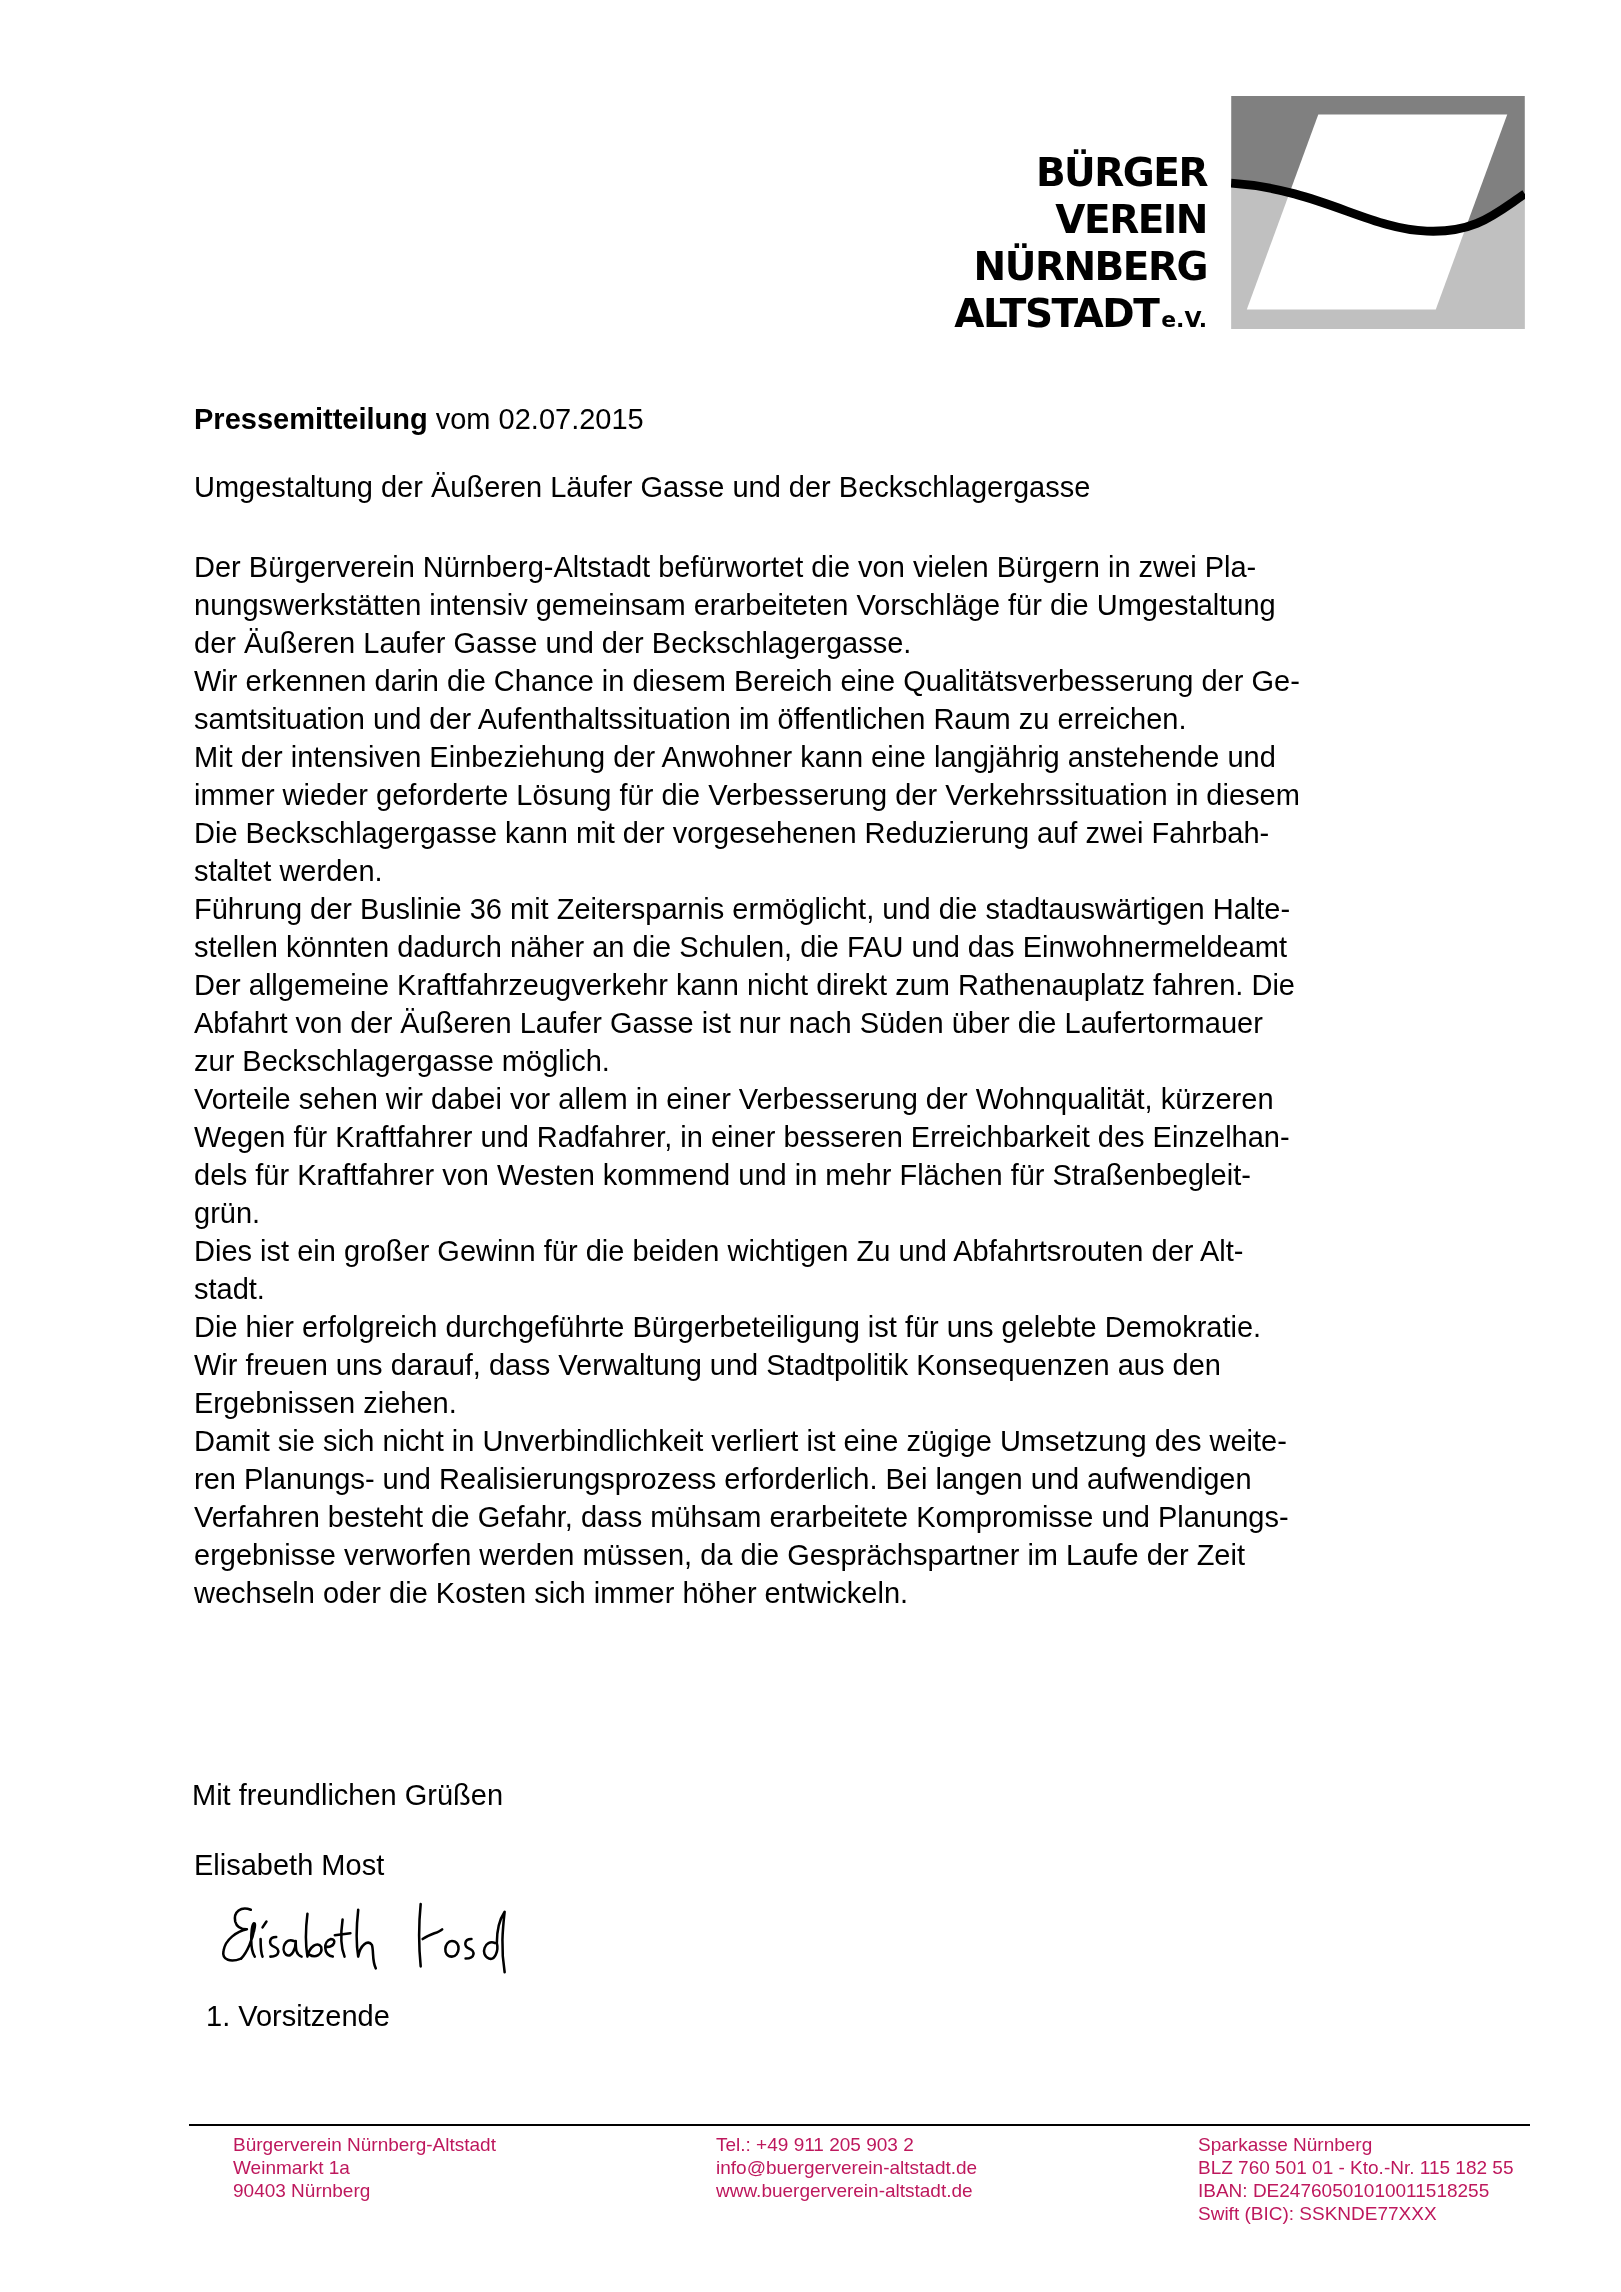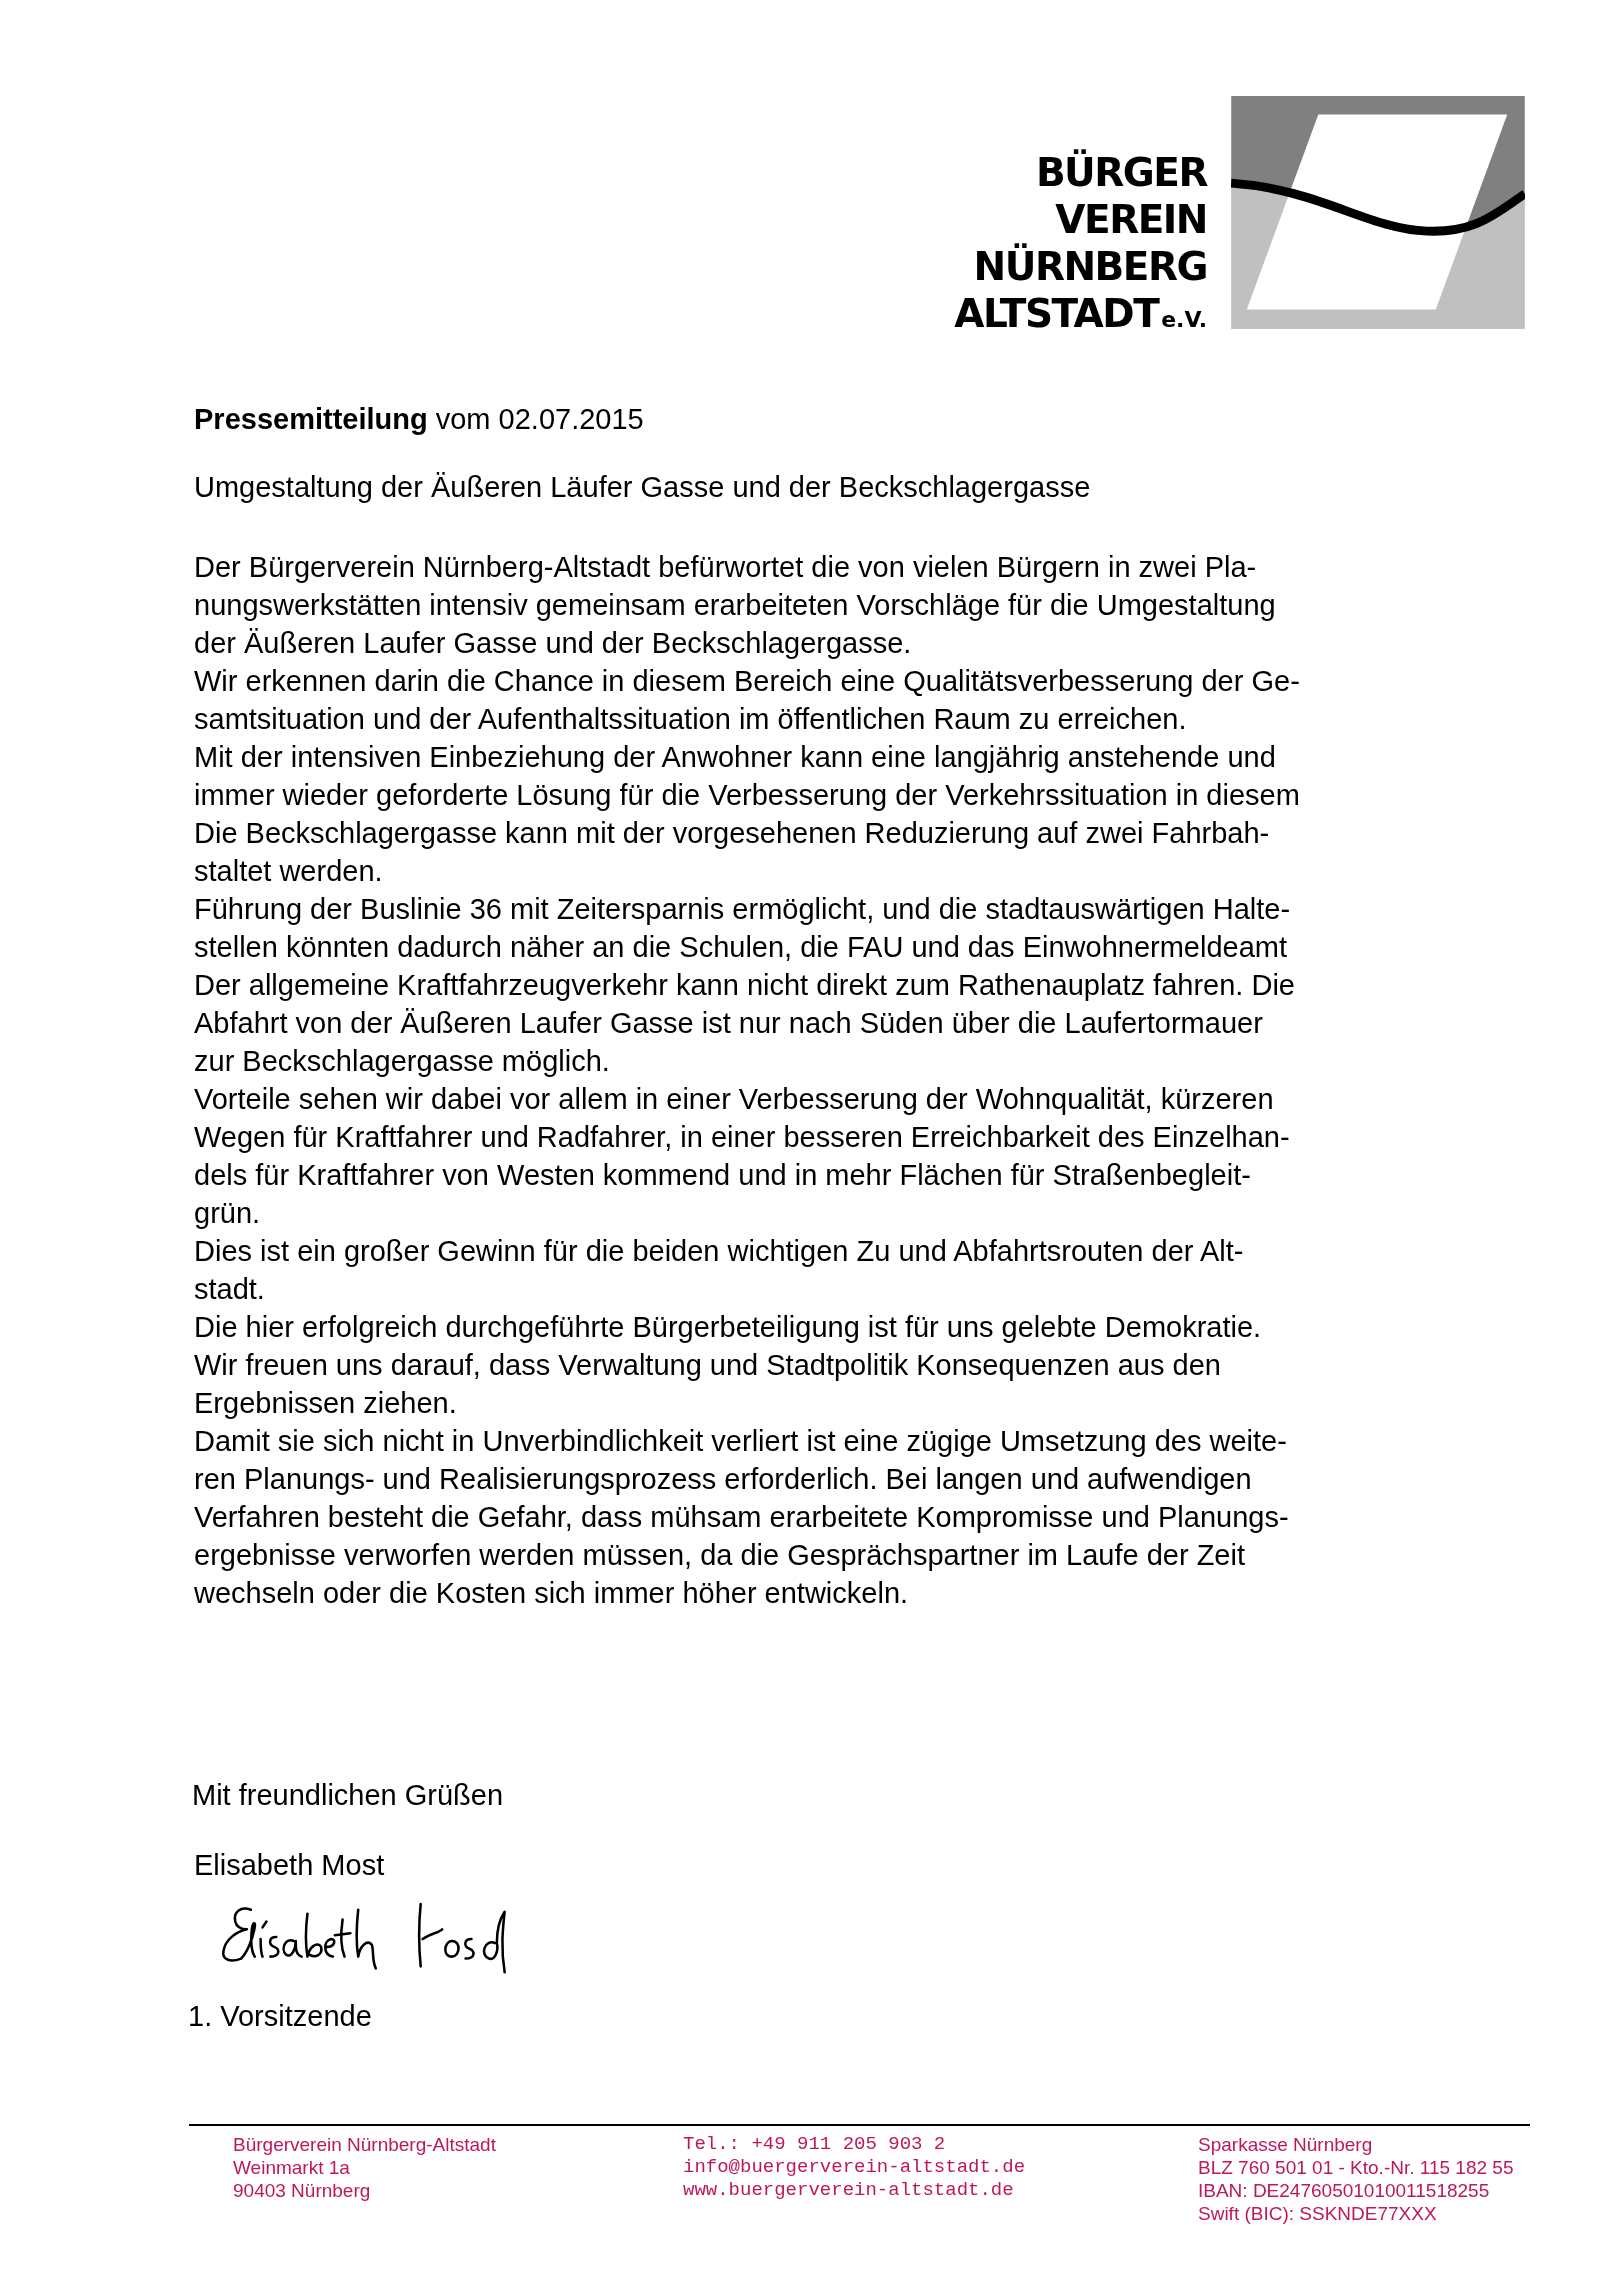--- a/index.html
+++ b/index.html
@@ -20,28 +20,28 @@
   .subject { position: absolute; left: 194px; top: 471px; font-size: 29px; line-height: 33px; white-space: nowrap; }
 
   
   .body-text { position: absolute; left: 194px; top: 548px; width: 1353px; font-size: 29px; line-height: 38px; }
   .body-text .ln { display: block; white-space: nowrap; height: 38px; }
 
   
   .closing { position: absolute; left: 192px; top: 1779px; font-size: 29px; line-height: 33px; white-space: nowrap; text-align: right; }
   .signer { position: absolute; left: 194px; top: 1849px; font-size: 29px; line-height: 33px; white-space: nowrap; }
   .signature { position: absolute; left: 211px; top: 1900px; width: 353px; height: 82px; }
-  .role { position: absolute; left: 188px; top: 2000px; font-size: 29px; line-height: 33px; white-space: nowrap; }
+  .role { position: absolute; left: 206px; top: 2000px; font-size: 29px; line-height: 33px; white-space: nowrap; }
 
   
   .footer-rule { position: absolute; left: 189px; top: 2124px; width: 1341px; height: 2px; background: #000; }
   .footer-col { position: absolute; top: 2133px; font-size: 19px; line-height: 23px; color: #be185d; margin-left: 39px; }
   .footer-col span { display: block; white-space: nowrap; }
   .fc1 { left: 194px; }
-  .fc2 { left: 644px; font-family: Liberation Mono, monospace; }
+  .fc2 { left: 677px; }
   .fc3 { left: 1159px; }
 </style>
 </head>
 <body>
 
 <div class="logo-text">
   <span class="line">BÜRGER</span>
   <span class="line">VEREIN</span>
   <span class="line">NÜRNBERG</span>
   <span class="line"><span>ALTSTADT</span><span class="ev">e.V.</span></span>

